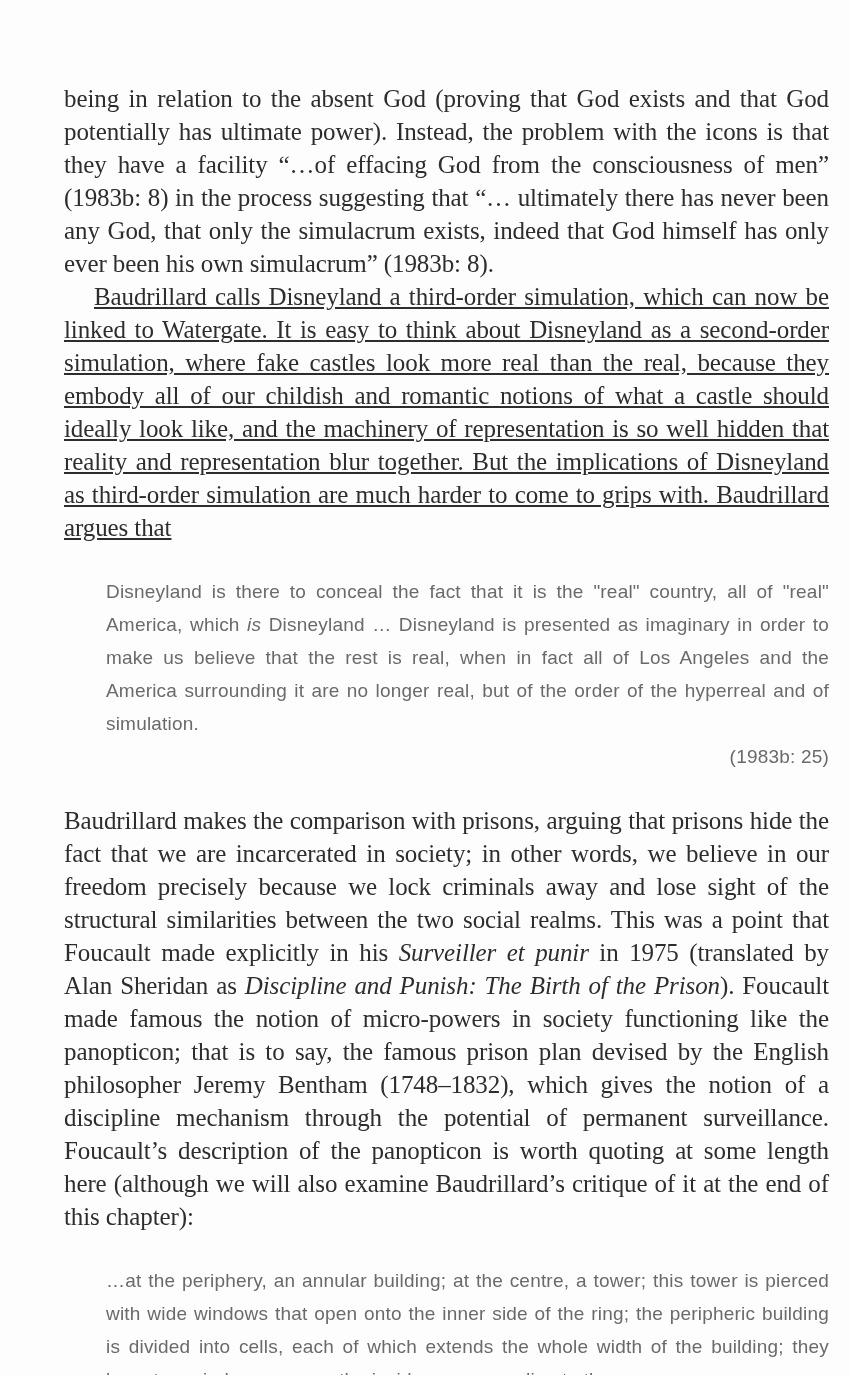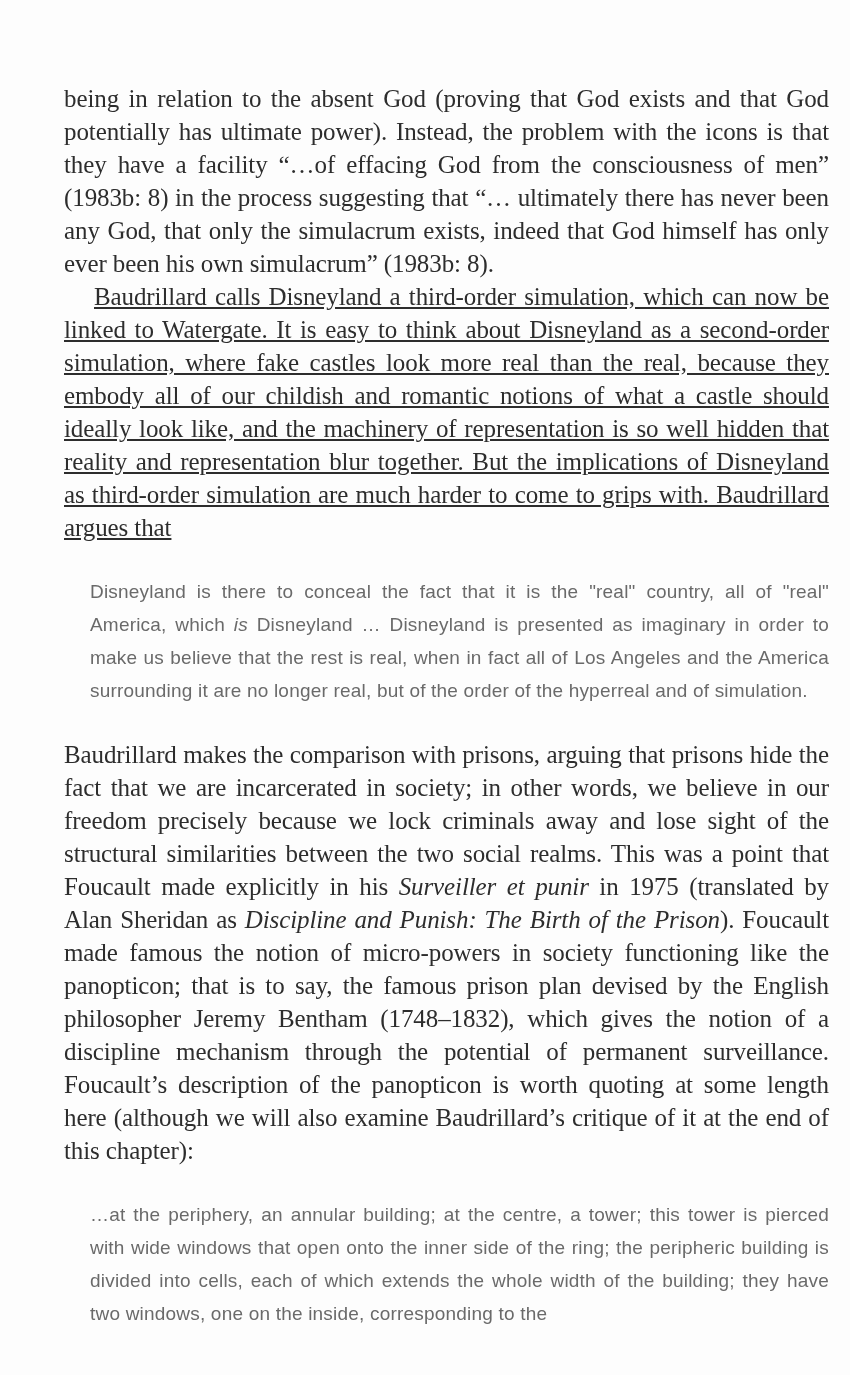--- a/index.html
+++ b/index.html
@@ -33,37 +33,38 @@
     letter-spacing:-0.1px;
   }
   p.body-par.indent{ text-indent:30px;text-decoration:underline; }
   p.bq{
     font-family:"Liberation Sans","DejaVu Sans",sans-serif;
     font-size:19px;
     line-height:33px;
     color:var(--qink);
     text-align:justify;
     letter-spacing:0.2px;
-    margin-left:26px;
+    margin-left:42px;
   }
   p.attr{
     font-family:"Liberation Sans","DejaVu Sans",sans-serif;
     font-size:19px;
     line-height:33px;
     color:var(--qink);
     text-align:right;
     letter-spacing:0.2px;
   }
   .gap{ margin-top:31px; }
   i{ font-style:italic; }
 </style>
 </head>
 <body>
 
 <div class="page">
   <main class="content">
       <p class="body-par">being in relation to the absent God (proving that God exists and that God potentially has ultimate power). Instead, the problem with the icons is that they have a facility “…of effacing God from the consciousness of men” (1983b: 8) in the process suggesting that “… ultimately there has never been any God, that only the simulacrum exists, indeed that God himself has only ever been his own simulacrum” (1983b: 8).</p>
       <p class="body-par indent">Baudrillard calls Disneyland a third-order simulation, which can now be linked to Watergate. It is easy to think about Disneyland as a second-order simulation, where fake castles look more real than the real, because they embody all of our childish and romantic notions of what a castle should ideally look like, and the machinery of representation is so well hidden that reality and representation blur together. But the implications of Disneyland as third-order simulation are much harder to come to grips with. Baudrillard argues that</p>
       <p class="bq gap">Disneyland is there to conceal the fact that it is the "real" country, all of "real" America, which <i>is</i> Disneyland … Disneyland is presented as imaginary in order to make us believe that the rest is real, when in fact all of Los Angeles and the America surrounding it are no longer real, but of the order of the hyperreal and of simulation.</p>
+      <p class="attr">(1983b: 25)</p>
       <p class="body-par gap">Baudrillard makes the comparison with prisons, arguing that prisons hide the fact that we are incarcerated in society; in other words, we believe in our freedom precisely because we lock criminals away and lose sight of the structural similarities between the two social realms. This was a point that Foucault made explicitly in his <i>Surveiller et punir</i> in 1975 (translated by Alan Sheridan as <i>Discipline and Punish: The Birth of the Prison</i>). Foucault made famous the notion of micro-powers in society functioning like the panopticon; that is to say, the famous prison plan devised by the English philosopher Jeremy Bentham (1748–1832), which gives the notion of a discipline mechanism through the potential of permanent surveillance. Foucault’s description of the panopticon is worth quoting at some length here (although we will also examine Baudrillard’s critique of it at the end of this chapter):</p>
       <p class="bq gap">…at the periphery, an annular building; at the centre, a tower; this tower is pierced with wide windows that open onto the inner side of the ring; the peripheric building is divided into cells, each of which extends the whole width of the building; they have two windows, one on the inside, corresponding to the</p>
     </main>
 </div>
 
 </body></html>

